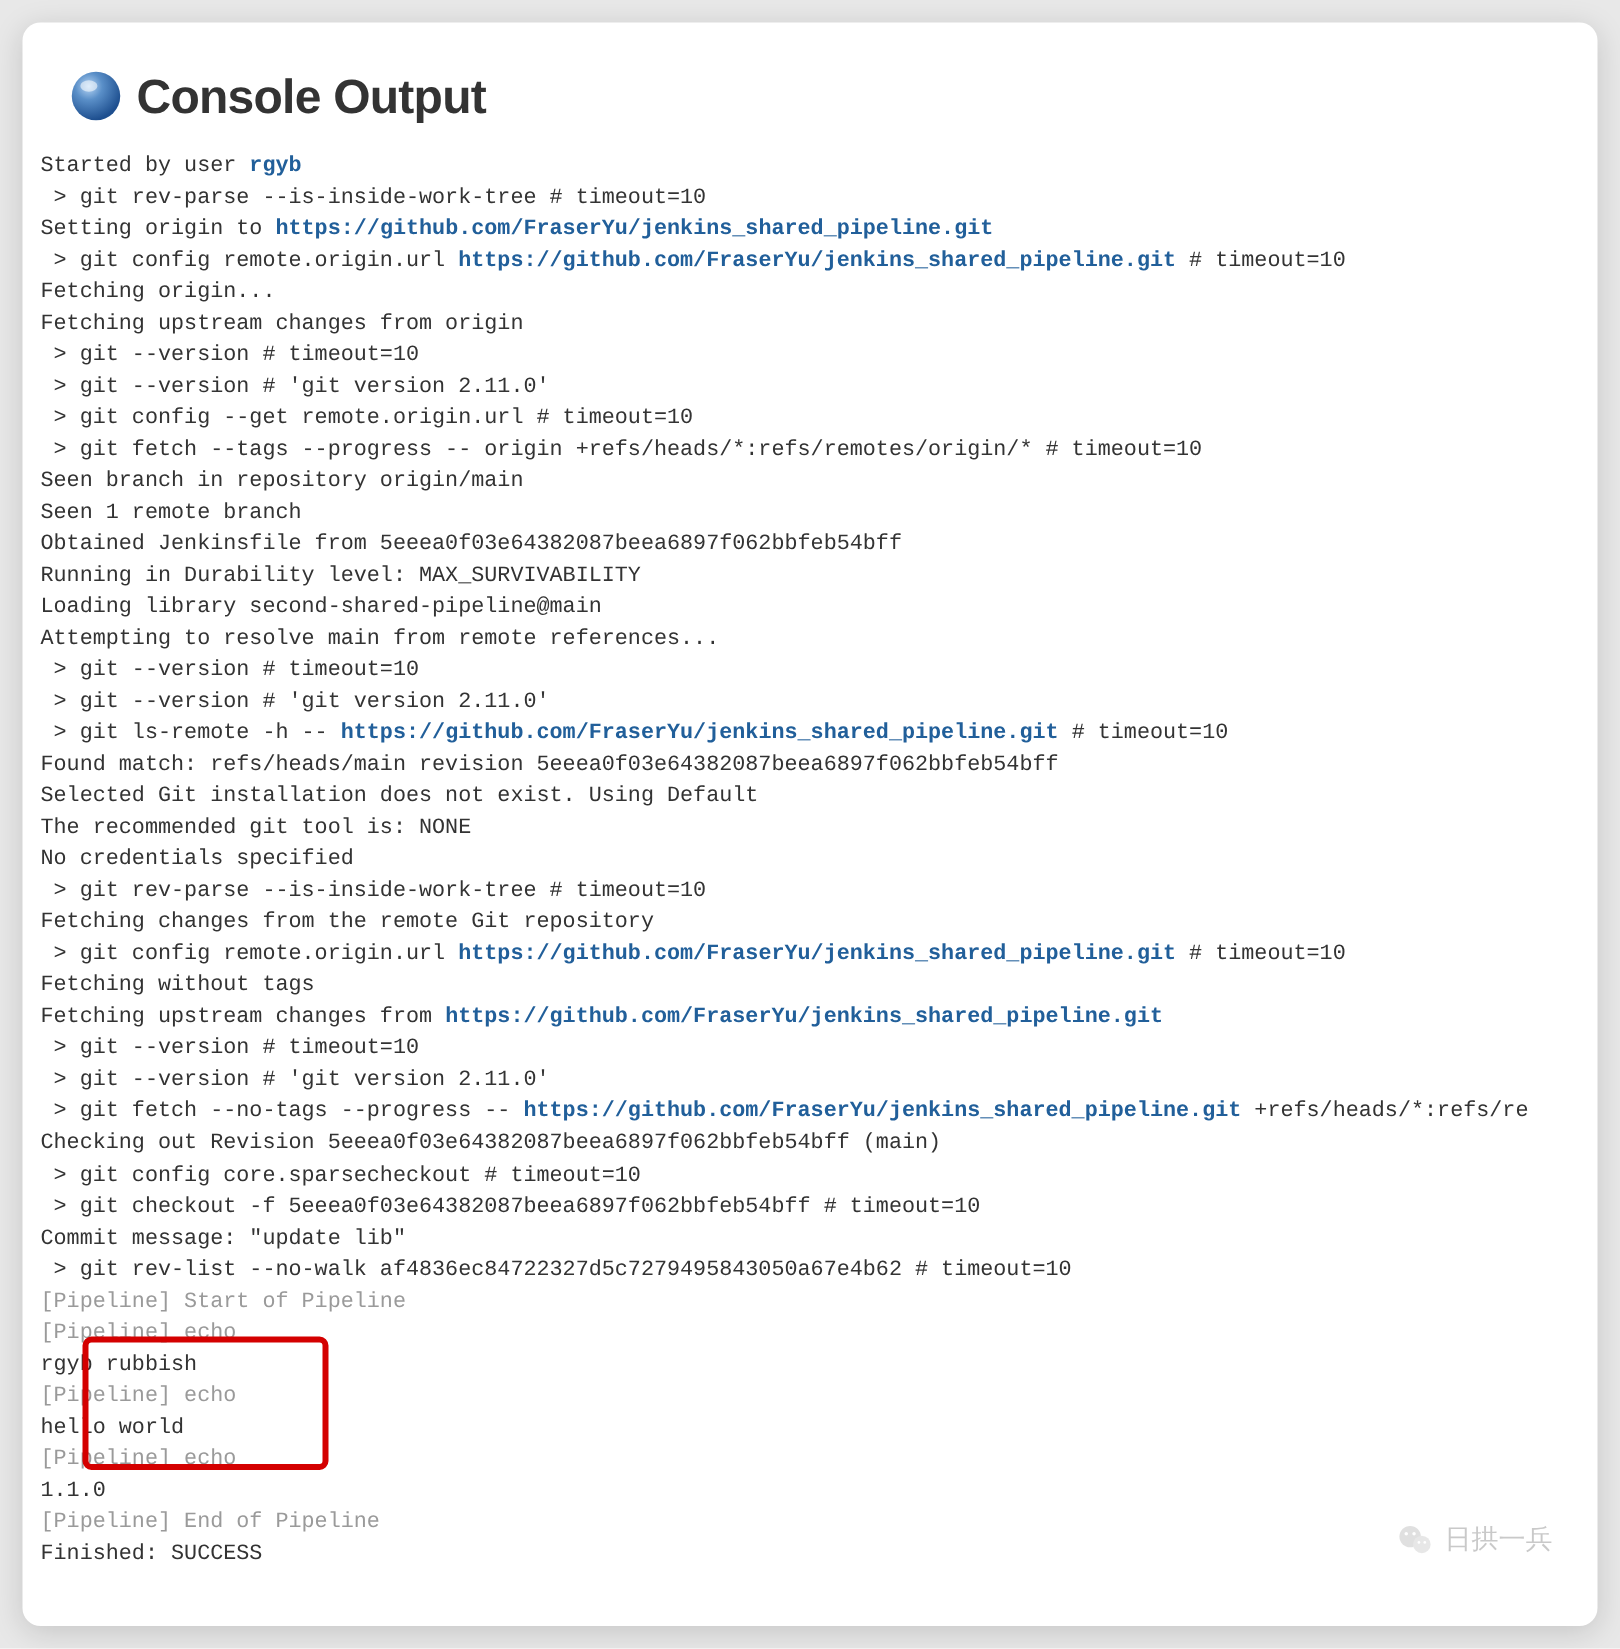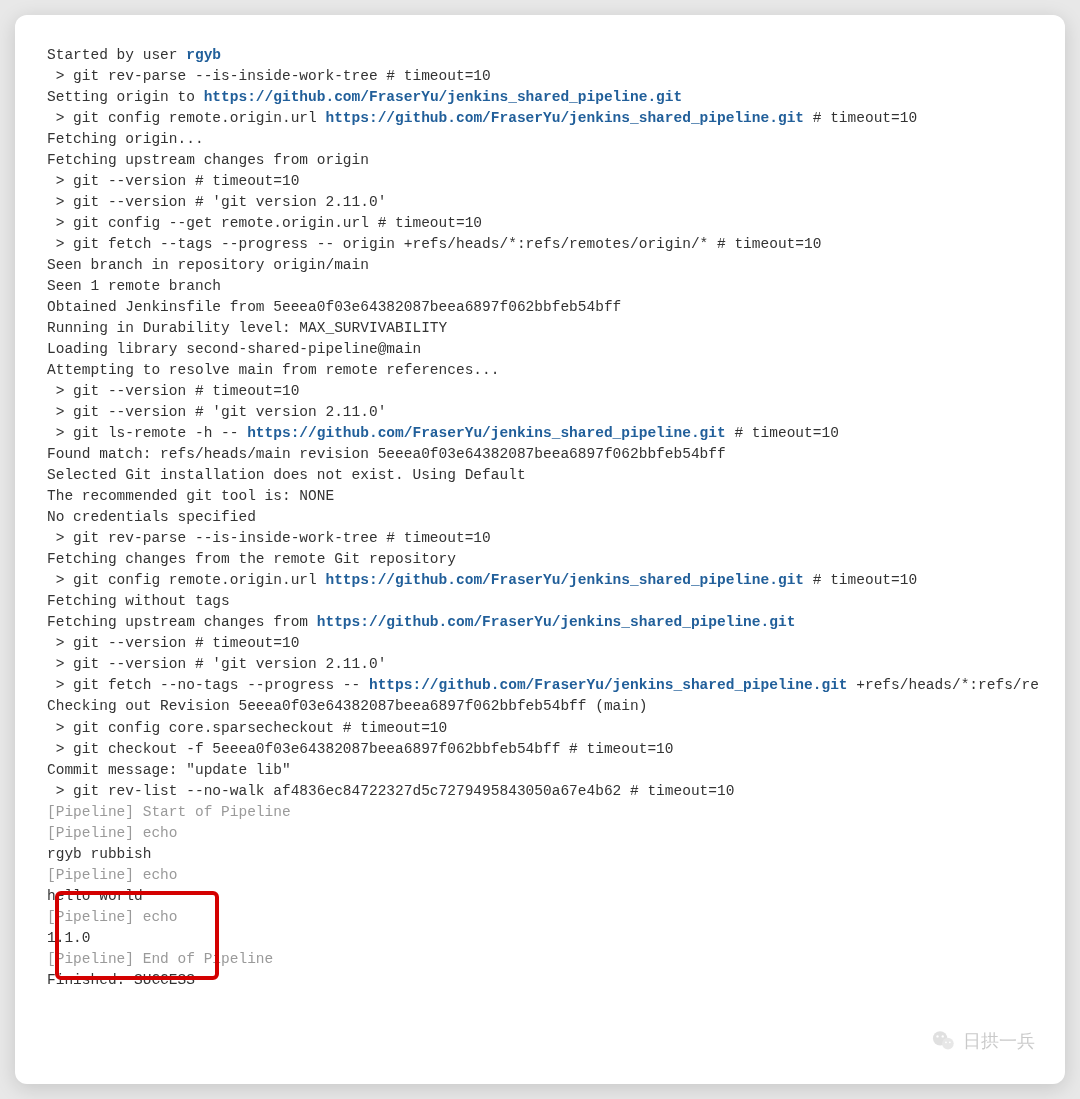--- a/index.html
+++ b/index.html
@@ -39,21 +39,21 @@
       width: 100%;
       height: 100%;
     }
     .title {
       font-size: 32px;
       font-weight: 700;
       color: #333;
       letter-spacing: -0.5px;
     }
     .console-content {
-      padding: 0 32px;
+      padding: 0 12px;
       font-family: Menlo, Monaco, Consolas, "Courier New", monospace;
       font-size: 14.5px;
       line-height: 1.45;
       color: #333;
       white-space: pre;
     }
     .line {
       white-space: pre;
     }
     .link {
@@ -66,40 +66,55 @@
       margin-top: 48px;
     }
     .highlight-box {
       position: absolute;
       border: 4px solid #d40000;
       border-radius: 6px;
       pointer-events: none;
     }
     .watermark {
       position: absolute;
-      bottom: 30px;
+      bottom: 44px;
       right: 30px;
       display: flex;
-      align-items: center;
       opacity: 0.45;
       color: #888;
       font-size: 18px;
       font-family: Liberation Mono, monospace;
     }
     .watermark-icon {
       width: 26px;
       height: 26px;
       margin-right: 6px;
       filter: grayscale(100%);
     }
   </style>
 </head>
 <body>
 
 <div class="window">
+  <div class="header">
+    <span class="ball-icon">
+      <svg viewBox="0 0 40 40">
+        <defs>
+          <radialGradient id="ballg" cx="35%" cy="30%" r="70%">
+            <stop offset="0%" stop-color="#b8d6f5"></stop>
+            <stop offset="40%" stop-color="#5a8fc8"></stop>
+            <stop offset="100%" stop-color="#1e4f8f"></stop>
+          </radialGradient>
+        </defs>
+        <circle cx="20" cy="20" r="17" fill="url(#ballg)"></circle>
+        <ellipse cx="15" cy="13" rx="6" ry="4" fill="rgba(255,255,255,0.55)"></ellipse>
+      </svg>
+    </span>
+    <h1 class="title">Console Output</h1>
+  </div>
 
   <div class="console-content" id="console"><div class="line"><span>Started by user </span><a class="link" href="#">rgyb</a></div><div class="line"><span> &gt; git rev-parse --is-inside-work-tree # timeout=10</span></div><div class="line"><span>Setting origin to </span><a class="link" href="#">https://github.com/FraserYu/jenkins_shared_pipeline.git</a></div><div class="line"><span> &gt; git config remote.origin.url </span><a class="link" href="#">https://github.com/FraserYu/jenkins_shared_pipeline.git</a><span> # timeout=10</span></div><div class="line"><span>Fetching origin...</span></div><div class="line"><span>Fetching upstream changes from origin</span></div><div class="line"><span> &gt; git --version # timeout=10</span></div><div class="line"><span> &gt; git --version # 'git version 2.11.0'</span></div><div class="line"><span> &gt; git config --get remote.origin.url # timeout=10</span></div><div class="line"><span> &gt; git fetch --tags --progress -- origin +refs/heads/*:refs/remotes/origin/* # timeout=10</span></div><div class="line"><span>Seen branch in repository origin/main</span></div><div class="line"><span>Seen 1 remote branch</span></div><div class="line"><span>Obtained Jenkinsfile from 5eeea0f03e64382087beea6897f062bbfeb54bff</span></div><div class="line"><span>Running in Durability level: MAX_SURVIVABILITY</span></div><div class="line"><span>Loading library second-shared-pipeline@main</span></div><div class="line"><span>Attempting to resolve main from remote references...</span></div><div class="line"><span> &gt; git --version # timeout=10</span></div><div class="line"><span> &gt; git --version # 'git version 2.11.0'</span></div><div class="line"><span> &gt; git ls-remote -h -- </span><a class="link" href="#">https://github.com/FraserYu/jenkins_shared_pipeline.git</a><span> # timeout=10</span></div><div class="line"><span>Found match: refs/heads/main revision 5eeea0f03e64382087beea6897f062bbfeb54bff</span></div><div class="line"><span>Selected Git installation does not exist. Using Default</span></div><div class="line"><span>The recommended git tool is: NONE</span></div><div class="line"><span>No credentials specified</span></div><div class="line"><span> &gt; git rev-parse --is-inside-work-tree # timeout=10</span></div><div class="line"><span>Fetching changes from the remote Git repository</span></div><div class="line"><span> &gt; git config remote.origin.url </span><a class="link" href="#">https://github.com/FraserYu/jenkins_shared_pipeline.git</a><span> # timeout=10</span></div><div class="line"><span>Fetching without tags</span></div><div class="line"><span>Fetching upstream changes from </span><a class="link" href="#">https://github.com/FraserYu/jenkins_shared_pipeline.git</a></div><div class="line"><span> &gt; git --version # timeout=10</span></div><div class="line"><span> &gt; git --version # 'git version 2.11.0'</span></div><div class="line"><span> &gt; git fetch --no-tags --progress -- </span><a class="link" href="#">https://github.com/FraserYu/jenkins_shared_pipeline.git</a><span> +refs/heads/*:refs/re</span></div><div class="line"><span>Checking out Revision 5eeea0f03e64382087beea6897f062bbfeb54bff (main)</span></div><div class="line"><span> &gt; git config core.sparsecheckout # timeout=10</span></div><div class="line"><span> &gt; git checkout -f 5eeea0f03e64382087beea6897f062bbfeb54bff # timeout=10</span></div><div class="line"><span>Commit message: "update lib"</span></div><div class="line"><span> &gt; git rev-list --no-walk af4836ec84722327d5c7279495843050a67e4b62 # timeout=10</span></div><div class="line"><span class="pipeline">[Pipeline] Start of Pipeline</span></div><div class="line"><span class="pipeline">[Pipeline] echo</span></div><div class="line"><span>rgyb rubbish</span></div><div class="line"><span class="pipeline">[Pipeline] echo</span></div><div class="line"><span>hello world</span></div><div class="line"><span class="pipeline">[Pipeline] echo</span></div><div class="line"><span>1.1.0</span></div><div class="line"><span class="pipeline">[Pipeline] End of Pipeline</span></div><div class="line"><span>Finished: SUCCESS</span></div></div>
 
   <div class="highlight-box" id="hl" style="left: 40px; top: 876px; width: 164px; height: 89px;"></div>
 
   <div class="watermark">
     <span class="watermark-icon">
       <svg viewBox="0 0 40 40">
         <circle cx="14" cy="16" r="11" fill="#bbb"></circle>
         <circle cx="26" cy="24" r="9" fill="#ccc"></circle>

